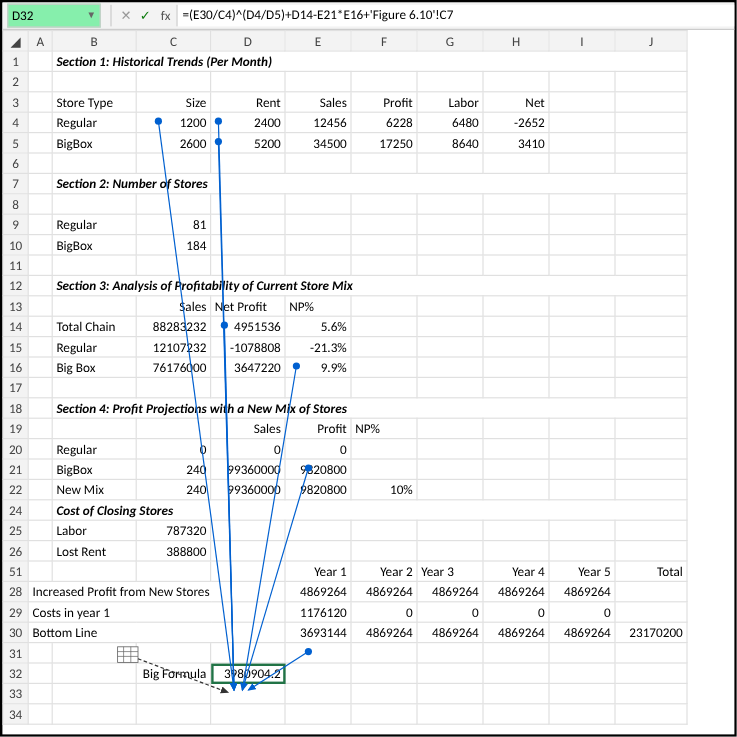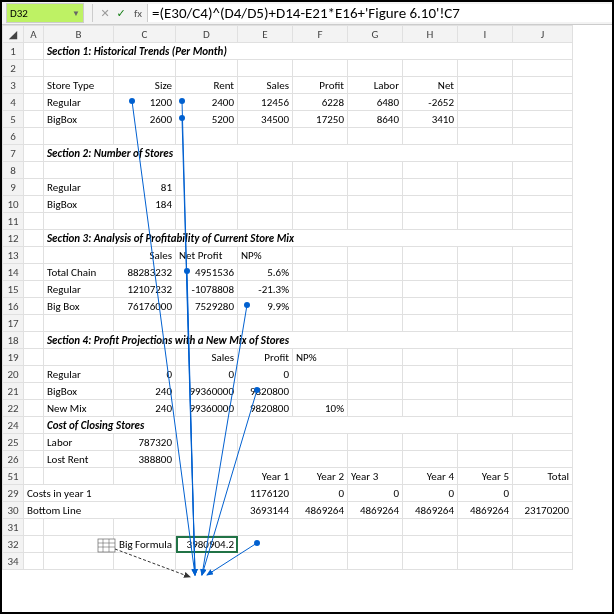--- a/index.html
+++ b/index.html
@@ -22,37 +22,37 @@
   display: flex;
   align-items: center;
   height: 22px;
   border-bottom: 1px solid #ccc;
   background: #f3f3f3;
 }
 .namebox {
   width: 70px;
   height: 18px;
   margin: 0 4px;
-  background: #bef264;
+  background: #86efac;
   border: 1px solid #ccc;
   display: flex;
   align-items: center;
   justify-content: space-between;
   padding: 0 3px;
   font-size: 11px;
 }
 .namebox .dd {
   font-size: 8px;
   color: #666;
 }
 .fsep { width: 1px; height: 18px; background: #ccc; margin: 0 4px; }
 .fbtn { width: 16px; text-align: center; color: #999; font-size: 11px; }
 .fbtn.green { color: #107c10; }
 .fx { font-size: 11px; color: #555; width: 18px; text-align: center;}
-.formula { flex: 1; padding-left: 4px; font-size: 15px; background: #fff; height: 18px; line-height: 18px; border-left: 1px solid #ccc;}
+.formula { flex: 1; padding-left: 4px; font-size: 11px; background: #fff; height: 18px; line-height: 18px; border-left: 1px solid #ccc;}
 
 .grid {
   position: relative;
 }
 table {
   border-collapse: collapse;
   table-layout: fixed;
 }
 th, td {
   border: 1px solid #e0e0e0;
@@ -322,21 +322,21 @@
             <td></td>
             <td></td>
             <td></td>
             <td></td>
           </tr>
       <tr>
             <th class="rh">16</th>
             <td></td>
             <td class="tl">Big Box</td>
             <td class="tr">76176000</td>
-            <td class="tr">7529280</td>
+            <td class="tr">3647220</td>
             <td class="tr">9.9%</td>
             <td></td>
             <td></td>
             <td></td>
             <td></td>
             <td></td>
           </tr>
       <tr>
             <th class="rh">17</th>
             <td></td>
@@ -445,20 +445,30 @@
             <td></td>
             <td></td>
             <td class="tr">Year 1</td>
             <td class="tr">Year 2</td>
             <td class="tl">Year 3</td>
             <td class="tr">Year 4</td>
             <td class="tr">Year 5</td>
             <td class="tr">Total</td>
           </tr>
       <tr>
+            <th class="rh">28</th>
+            <td class="tl" colspan="4">Increased Profit from New Stores</td>
+            <td class="tr">4869264</td>
+            <td class="tr">4869264</td>
+            <td class="tr">4869264</td>
+            <td class="tr">4869264</td>
+            <td class="tr">4869264</td>
+            <td></td>
+          </tr>
+      <tr>
             <th class="rh">29</th>
             <td class="tl" colspan="4">Costs in year 1</td>
             <td class="tr">1176120</td>
             <td class="tr">0</td>
             <td class="tr">0</td>
             <td class="tr">0</td>
             <td class="tr">0</td>
             <td></td>
           </tr>
       <tr>
@@ -483,20 +493,33 @@
             <td></td>
             <td></td>
             <td></td>
           </tr>
       <tr>
             <th class="rh">32</th>
             <td></td>
             <td></td>
             <td class="tr">Big Formula</td>
             <td class="active tr">3980904.2</td>
+            <td></td>
+            <td></td>
+            <td></td>
+            <td></td>
+            <td></td>
+            <td></td>
+          </tr>
+      <tr>
+            <th class="rh">33</th>
+            <td></td>
+            <td></td>
+            <td></td>
+            <td></td>
             <td></td>
             <td></td>
             <td></td>
             <td></td>
             <td></td>
             <td></td>
           </tr>
       <tr>
             <th class="rh">34</th>
             <td></td>

